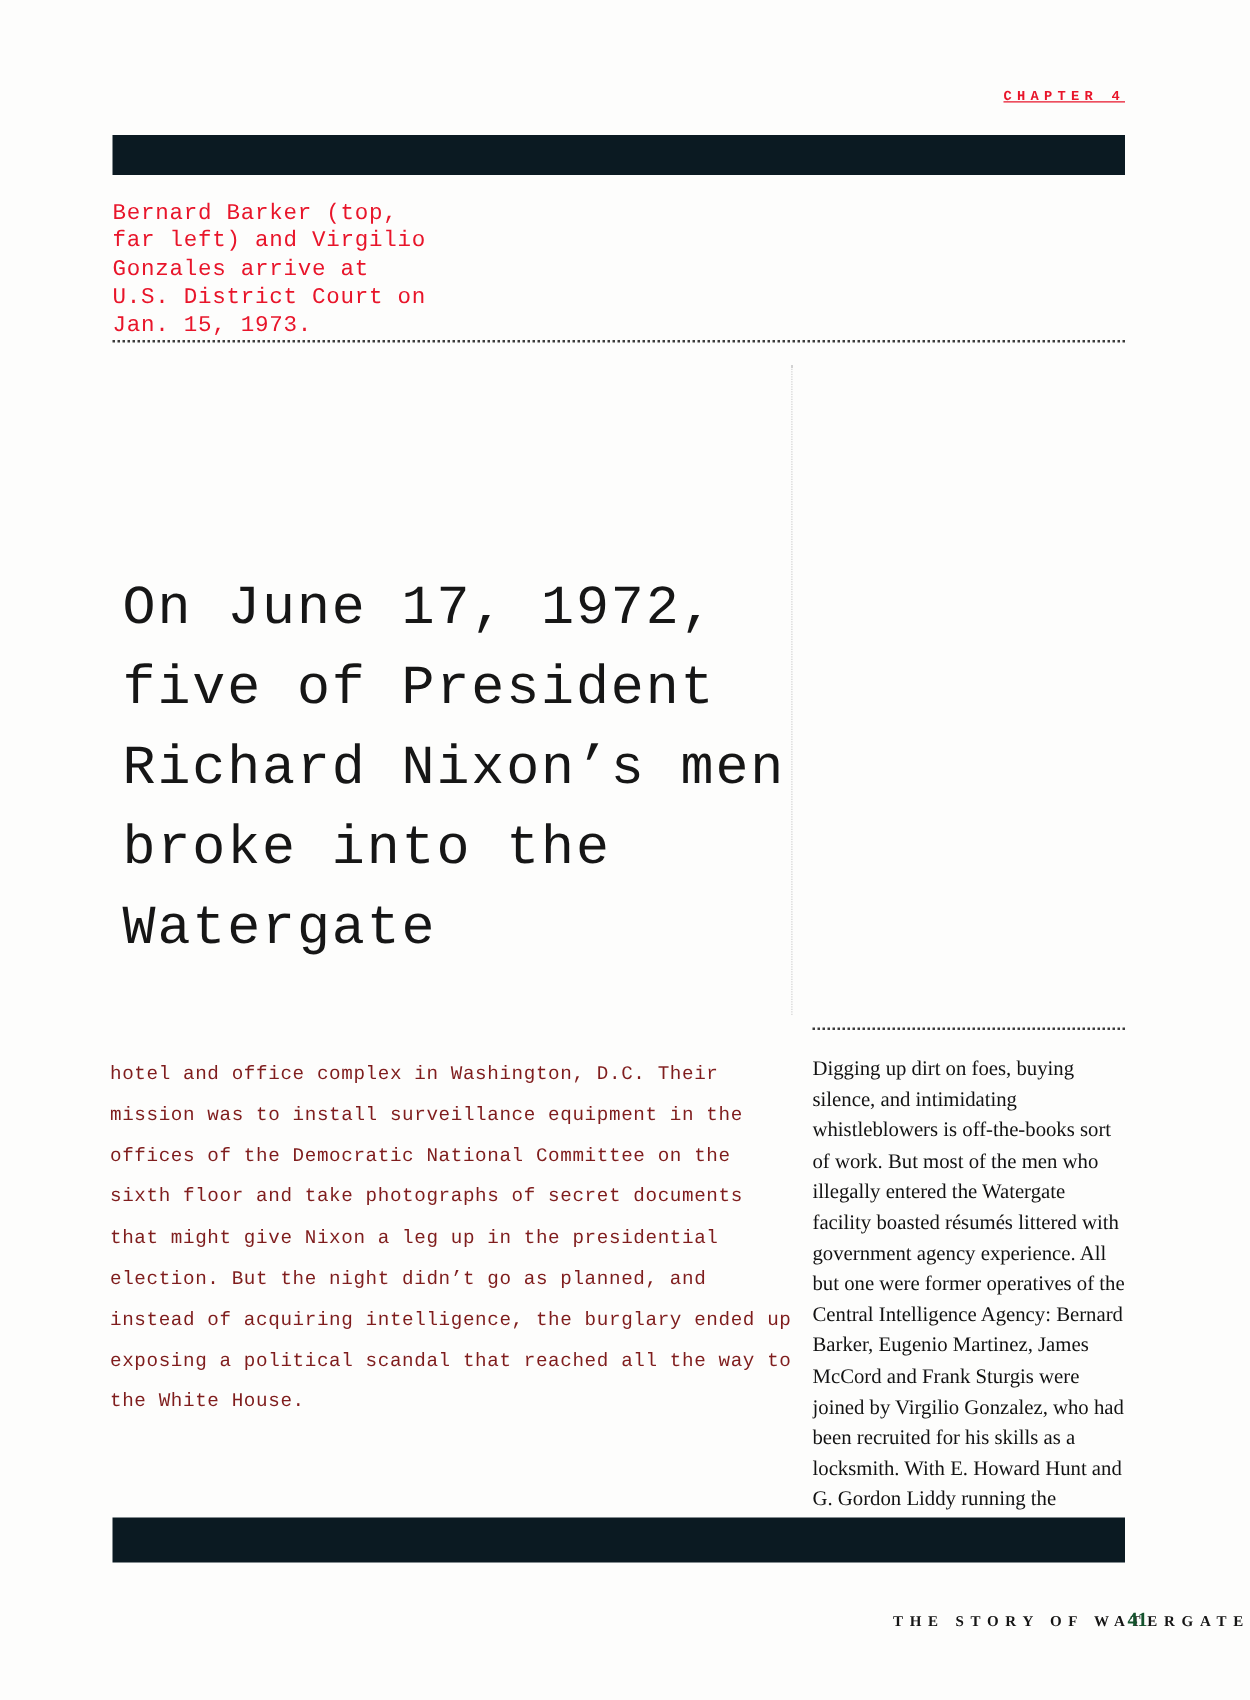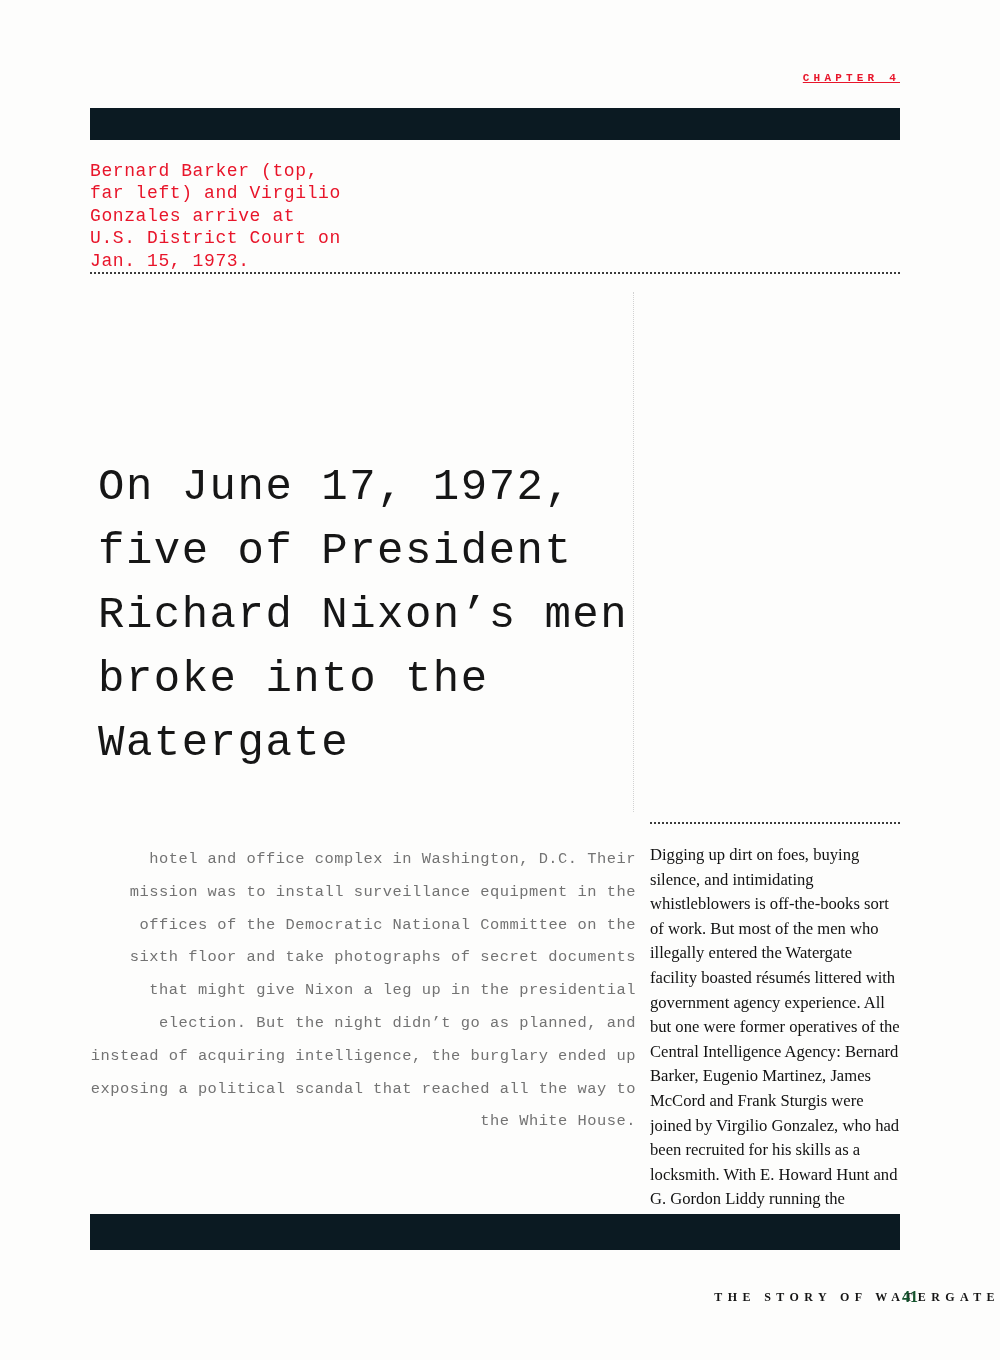--- a/index.html
+++ b/index.html
@@ -99,22 +99,21 @@
   
   .body-left {
     position: absolute;
     top: 843px;
     left: 88px;
     width: 548px;
     font-family: "Liberation Mono", monospace;
     font-size: 15.4px;
     line-height: 32.8px;
     letter-spacing: 0.5px;
-    color: #737373;
-    text-align: right;
+    color: #7f1d1d;
   }
 
   
   .body-right {
     position: absolute;
     top: 843px;
     left: 650px;
     width: 250px;
     height: 368px;
     overflow: hidden;

